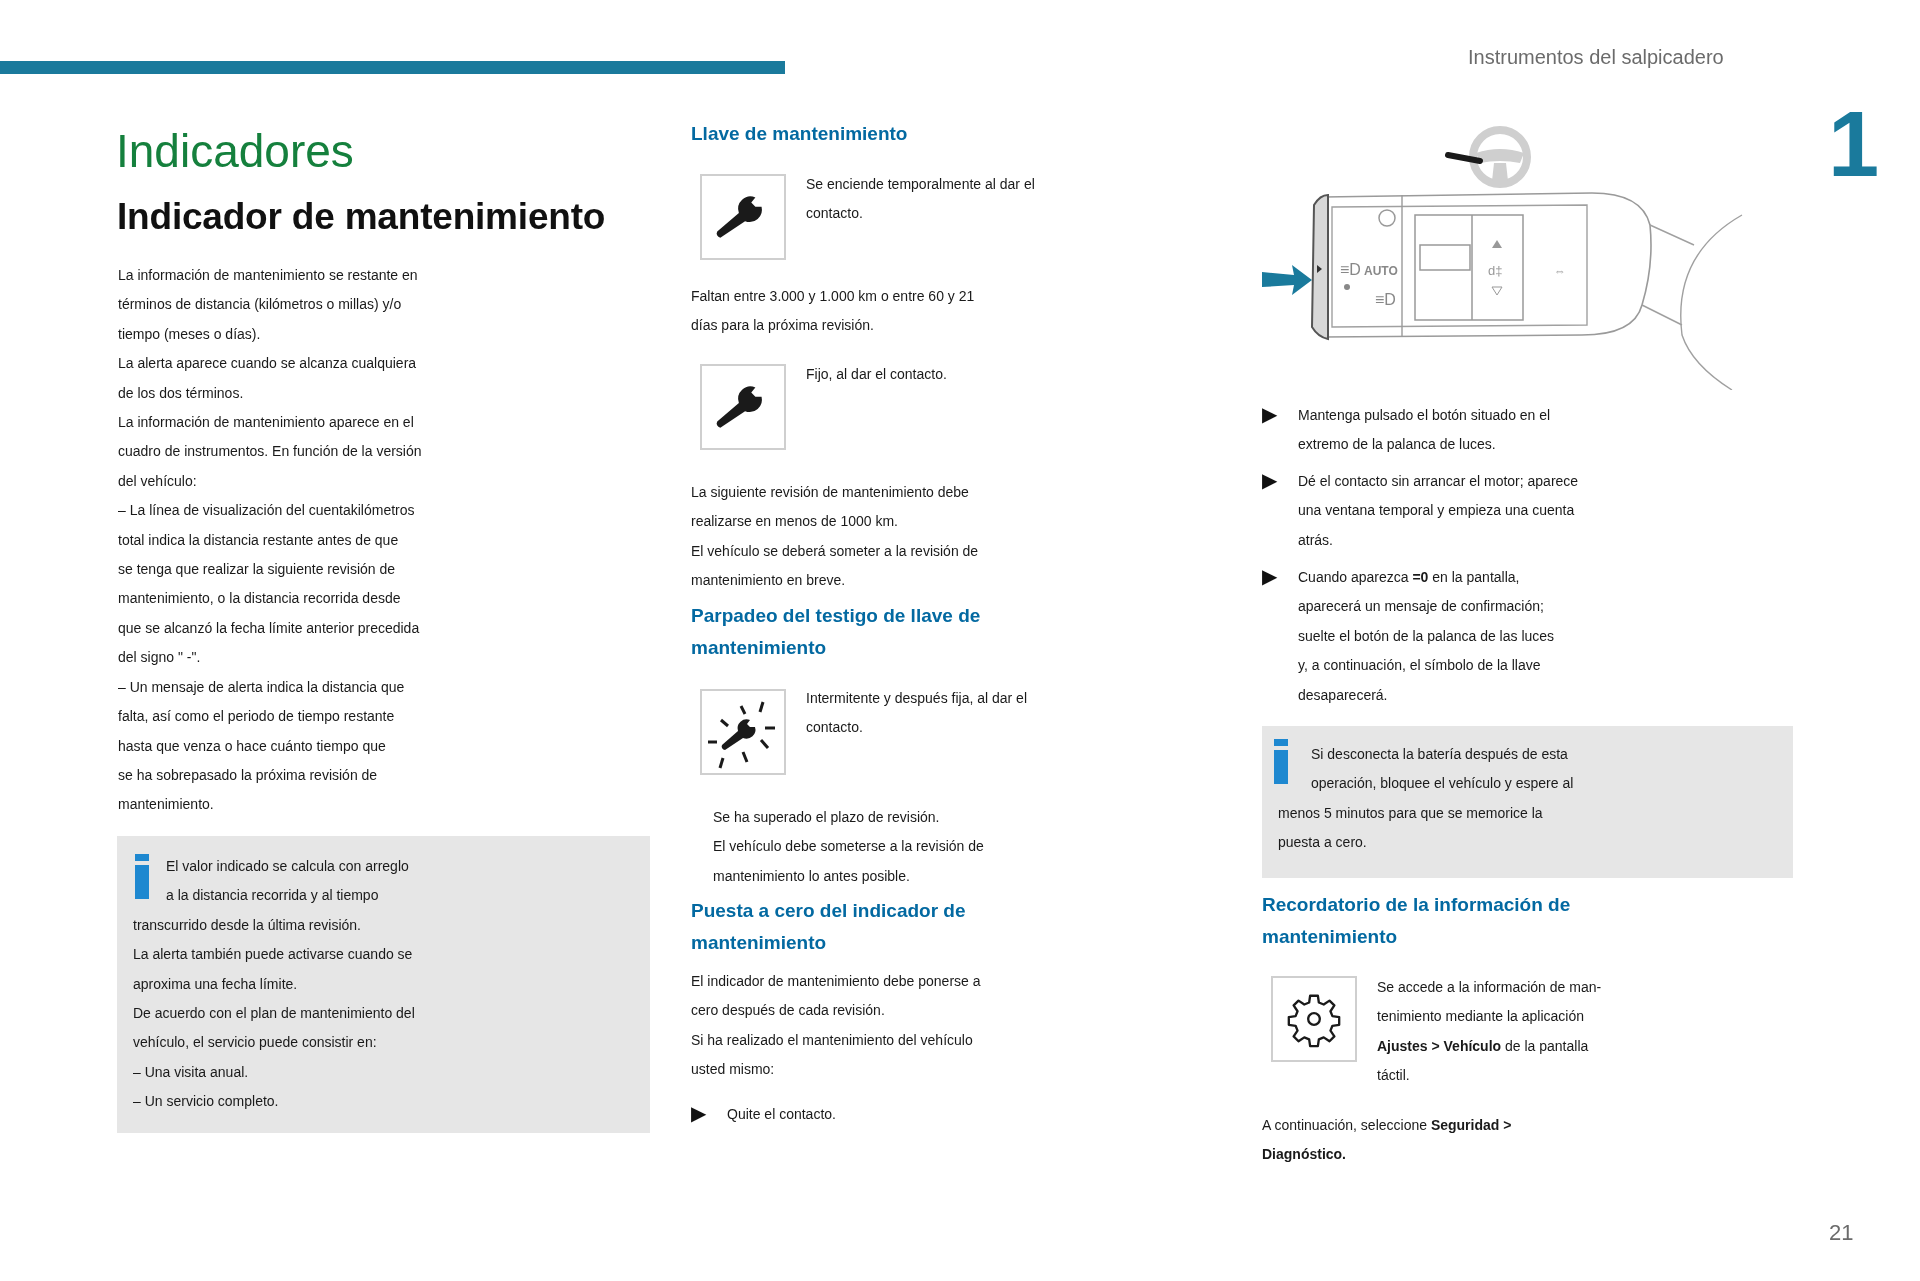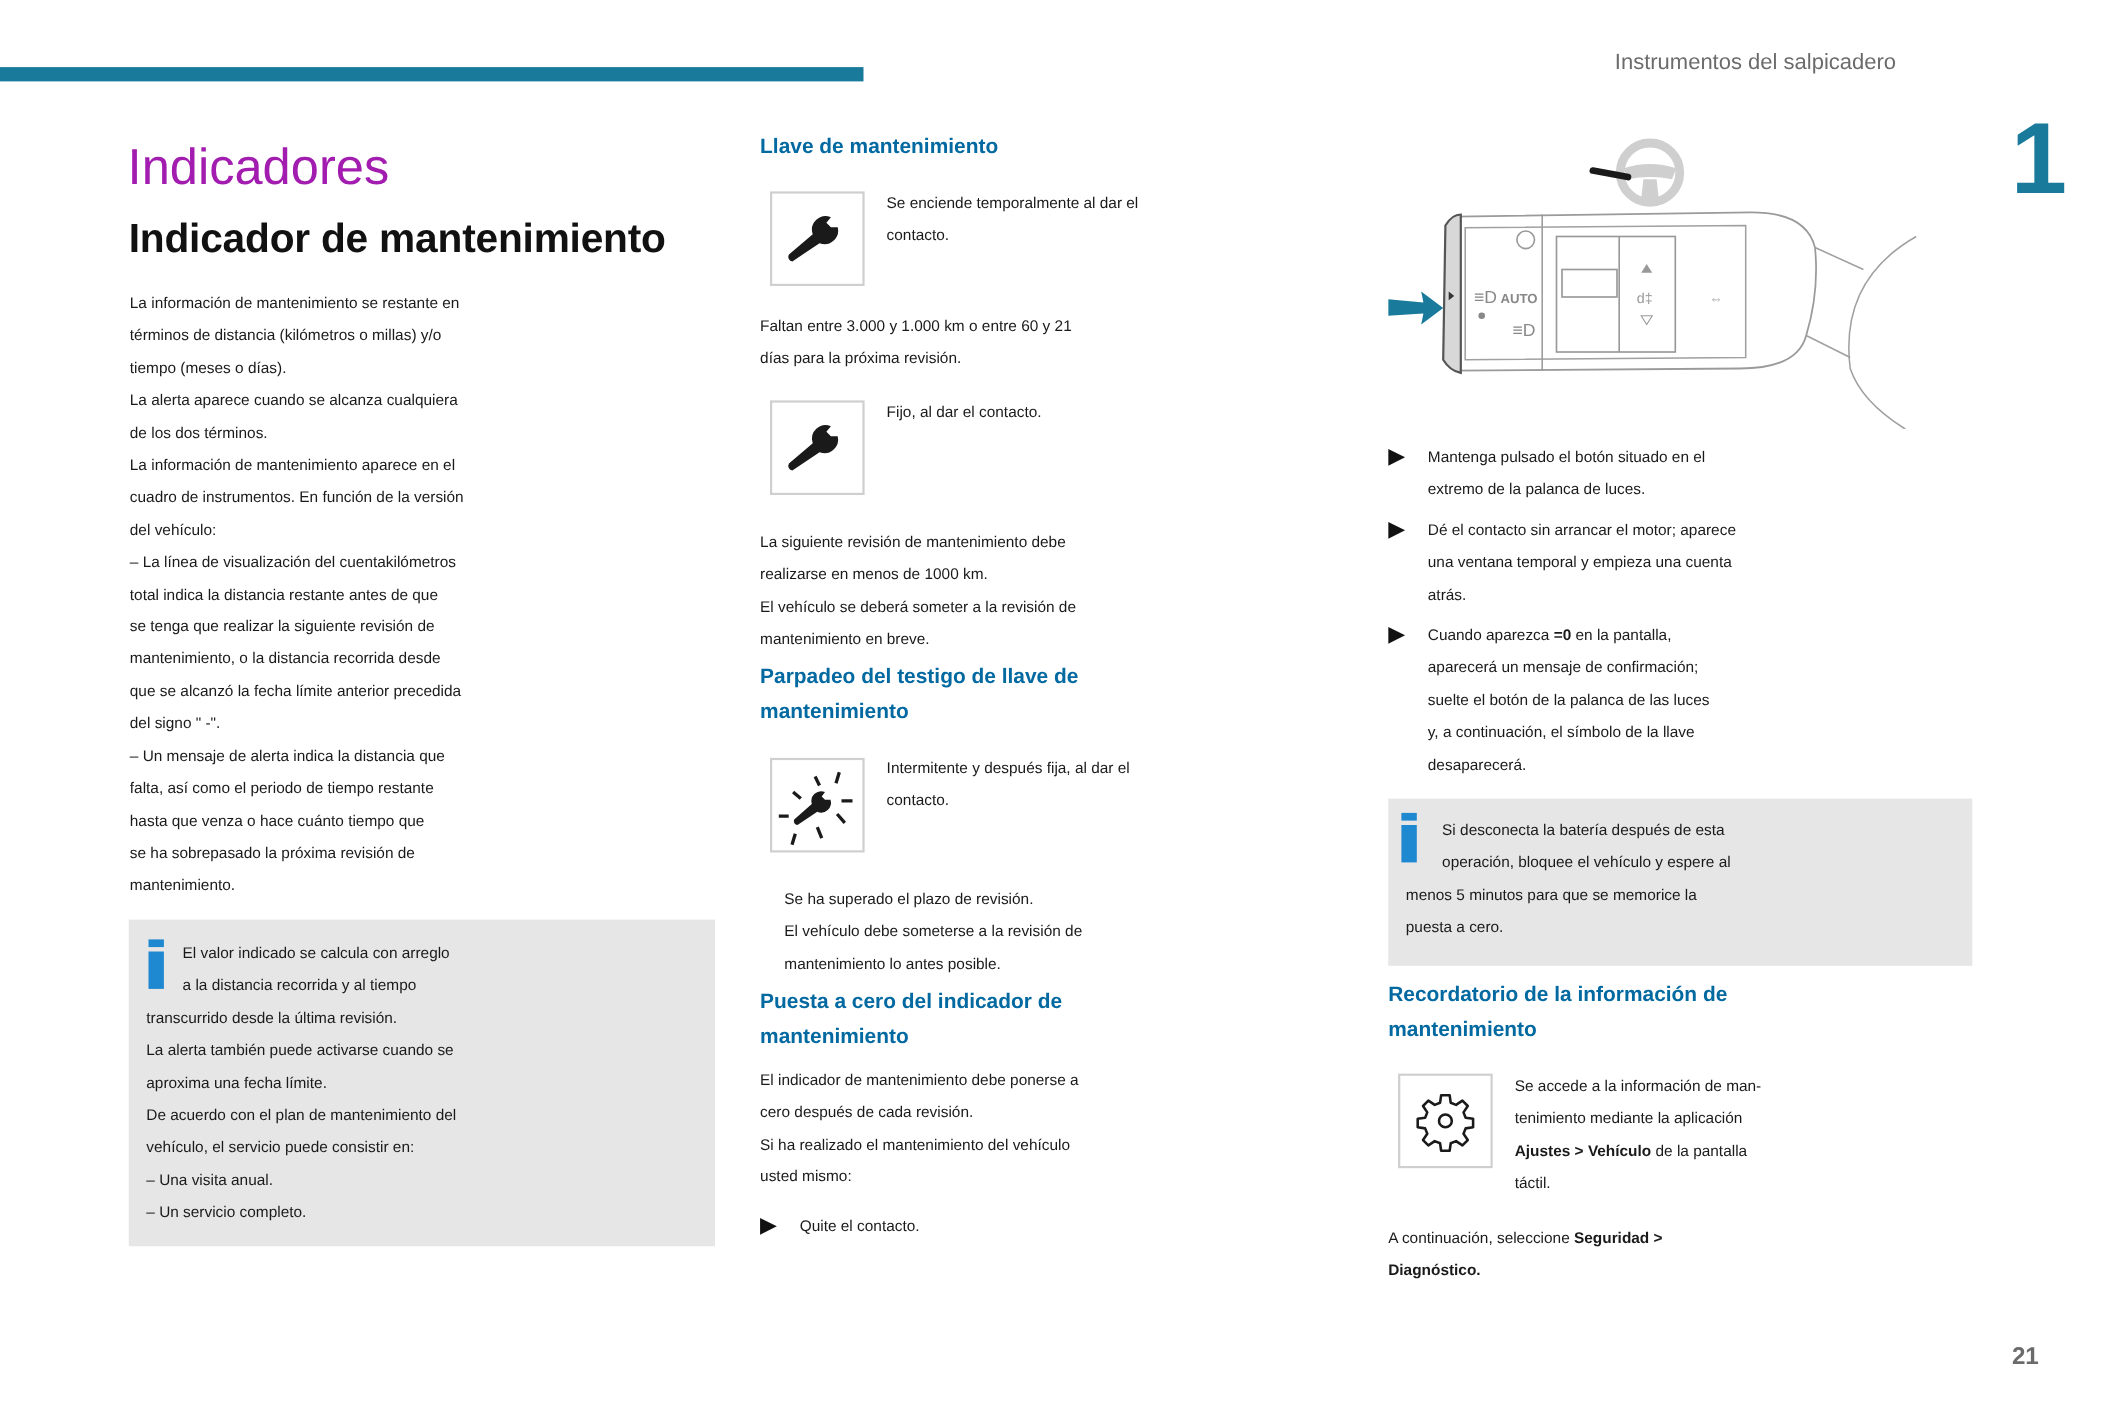--- a/index.html
+++ b/index.html
@@ -2,23 +2,23 @@
 <html><head>
 <meta charset="utf-8">
 <style>
   html, body { margin:0; padding:0; background:#ffffff; }
   body { width:1920px; height:1281px; position:relative; overflow:hidden;
          font-family:"Liberation Sans", "DejaVu Sans", sans-serif; color:#1a1a1a; }
   .abs { position:absolute; }
   .topbar { left:0; top:61px; width:785px; height:13px; background:#1a7a9c; }
   .running-head { left:1468px; top:46px; font-size:20px; color:#6b6b6b; white-space:nowrap; }
   .chapter-num { left:1828px; top:98px; font-size:92px; font-weight:bold; color:#1a7a9c; line-height:1; }
-  .page-num { left:1829px; top:1220px; font-size:22px; font-weight:bold; color:#6b6b6b; }
-
-  .sec-title { left:116px; top:126px; font-size:46px; color:#a21caf; white-space:nowrap; line-height:1.1; }
+  .page-num { left:1829px; top:1220px; font-size:22px; font-weight:normal; color:#6b6b6b; }
+
+  .sec-title { left:116px; top:126px; font-size:46px; color:#15803d; white-space:nowrap; line-height:1.1; }
   .main-title { left:117px; top:197px; font-size:37px; font-weight:bold; color:#111; white-space:nowrap; line-height:1.1; letter-spacing:-0.2px; }
 
   .lines { font-size:14px; line-height:29.4px; color:#1a1a1a; }
   .lines div { white-space:nowrap; }
   .h3 { font-size:19px; font-weight:bold; line-height:32px; color:#0369a1; white-space:nowrap; }
   .h3 div { white-space:nowrap; }
 
   .graybox { background:#e6e6e6; }
   .info-icon { position:absolute; width:14px; height:45px; }
   .info-icon .dot { position:absolute; left:0; top:0; width:14px; height:7px; background:#1e88d0; }

